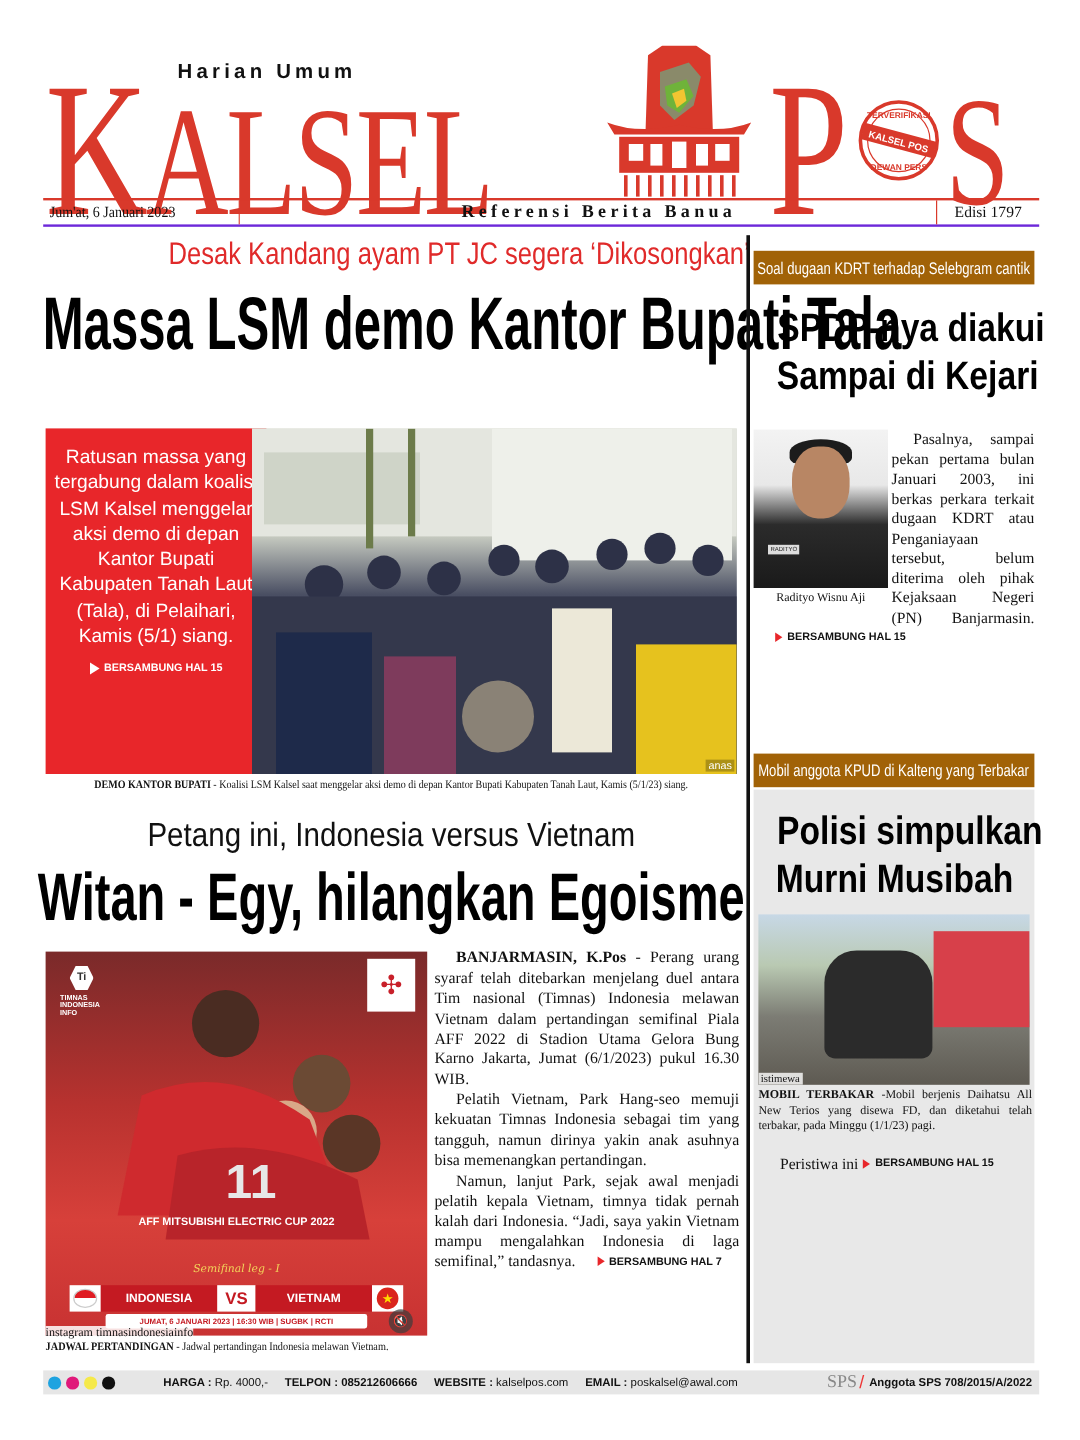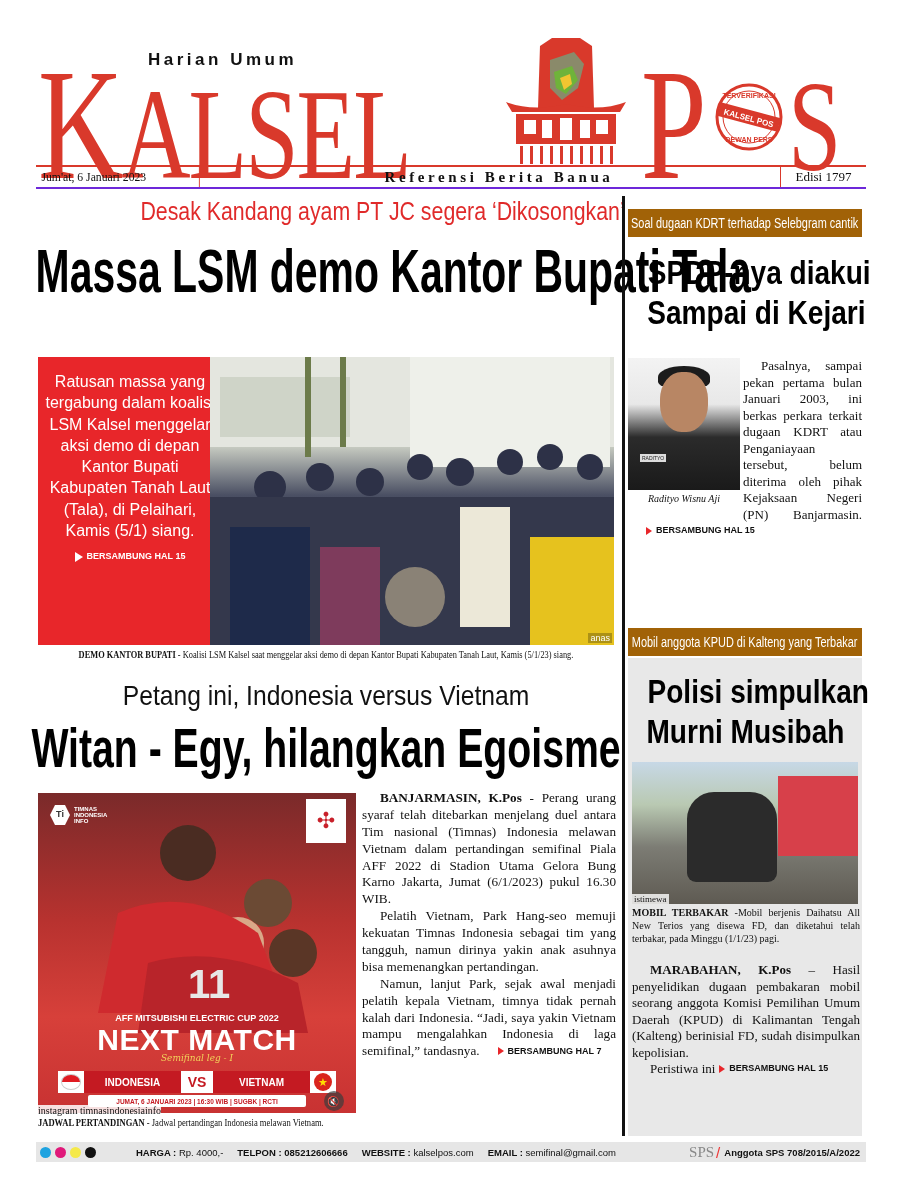--- a/index.html
+++ b/index.html
@@ -35,21 +35,21 @@
   .photo1 { position: absolute; left: 210px; top: 357px; width: 404px; height: 288px; overflow: hidden; background: linear-gradient(180deg,#dcdfd6 0%,#cfd3c7 30%,#4a4f63 48%,#2c3046 70%,#3a3d4e 100%); }
   .photo-credit { position: absolute; right: 2px; bottom: 2px; font-family: "Liberation Sans", sans-serif; font-size: 9px; color: #fff; background: rgba(0,0,0,0.25); padding: 0 2px; }
   .caption1 { position: absolute; left: 36px; top: 650px; width: 580px; text-align: center; font-size: 9.5px; white-space: nowrap; transform: scaleX(0.88); transform-origin: center; }
   .caption1 b, .caption-bold { font-weight: bold; }
 
   
   .kicker2 { position: absolute; left: 36px; top: 680px; width: 580px; text-align: center; font-family: "Liberation Sans", sans-serif; font-size: 28px; color: #111; transform: scaleX(0.88); transform-origin: center; white-space: nowrap; }
   .headline2 { position: absolute; left: -114px; top: 714px; width: 880px; text-align: center; font-family: "Liberation Sans", sans-serif; font-weight: bold; font-size: 56px; line-height: 1.2; color: #000; transform: scaleX(0.7); transform-origin: center; white-space: nowrap; }
 
   .photo2 { position: absolute; left: 38px; top: 793px; width: 318px; height: 320px; overflow: hidden; background: linear-gradient(180deg,#7a2a2a 0%,#b8322f 40%,#d7403a 70%,#c83232 100%); }
-  .p2-logo { position: absolute; left: 12px; top: 12px; display: flex; align-items: center; gap: 4px; color: #fff; font-family: "Liberation Sans", sans-serif; font-size: 6px; font-weight: bold; line-height: 1.05; }
+  .p2-logo { position: absolute; left: 12px; top: 12px; display: flex; align-items: center; gap: 4px; color: #fff; font-family: "Liberation Sans", sans-serif; font-size: 6px; font-weight: bold; line-height: 1.05; flex-direction: column; }
   .p2-logo .hex { width: 20px; height: 20px; background: #fff; color: #333; font-size: 9px; display: flex; align-items: center; justify-content: center; clip-path: polygon(25% 0,75% 0,100% 50%,75% 100%,25% 100%,0 50%); }
   .p2-aff { position: absolute; right: 10px; top: 6px; width: 40px; height: 44px; background: #fff; display: flex; align-items: center; justify-content: center; color: #c8202a; font-size: 22px; }
   .p2-sub { position: absolute; left: 0; width: 100%; top: 220px; text-align: center; color: #fff; font-family: "Liberation Sans", sans-serif; font-weight: bold; font-size: 9px; }
   .p2-title { position: absolute; left: 0; width: 100%; top: 230px; text-align: center; color: #fff; font-family: "Liberation Sans", sans-serif; font-weight: bold; font-size: 30px; letter-spacing: 0.5px; }
   .p2-leg { position: absolute; left: 0; width: 100%; top: 260px; text-align: center; color: #f2d35a; font-family: "DejaVu Serif", serif; font-style: italic; font-size: 9px; }
   .p2-vs { position: absolute; left: 20px; right: 20px; top: 278px; height: 22px; display: flex; align-items: stretch; }
   .p2-vs .flag { width: 26px; background: #fff; display: flex; align-items: center; justify-content: center; }
   .flag-id { width: 20px; height: 16px; border-radius: 50%; background: linear-gradient(#e01b22 50%, #fff 50%); border: 1px solid #ccc; }
   .flag-vn { width: 18px; height: 18px; border-radius: 50%; background: #da251d; color: #ffdd00; font-size: 11px; display: flex; align-items: center; justify-content: center; }
   .p2-vs .team { flex: 1; background: #c41a22; color: #fff; font-family: "Liberation Sans", sans-serif; font-weight: bold; font-size: 10px; display: flex; align-items: center; justify-content: center; }
@@ -70,21 +70,21 @@
   .rb1 { top: 209px; }
   .rb2 { top: 628px; }
   .rhead { position: absolute; left: 628px; width: 234px; text-align: center; font-family: "Liberation Sans", sans-serif; font-weight: bold; font-size: 33px; line-height: 1.2; color: #000; white-space: nowrap; }
   .rhead span { display: inline-block; transform: scaleX(0.85); }
   .rh1 { top: 253px; text-align: center; }
 
   .photo3 { position: absolute; left: 628px; top: 358px; width: 112px; height: 132px; overflow: hidden; background: linear-gradient(180deg,#f3f3f3 0%,#e8e8e8 35%,#2b2b2b 60%,#1a1a1a 100%); }
   .photo3 .face { position: absolute; left: 32px; top: 14px; width: 48px; height: 60px; border-radius: 45%; background: #b88664; }
   .photo3 .hair { position: absolute; left: 30px; top: 8px; width: 52px; height: 22px; border-radius: 50% 50% 30% 30%; background: #1c1c1c; }
   .photo3 .name { position: absolute; left: 12px; top: 96px; background: #ddd; color: #222; font-family: "Liberation Sans", sans-serif; font-size: 5px; padding: 1px 2px; }
-  .photo3-caption { position: absolute; left: 628px; top: 493px; width: 112px; text-align: center; font-size: 10px; font-style: italic; }
+  .photo3-caption { position: absolute; left: 628px; top: 493px; width: 112px; text-align: center; font-size: 10px; }
 
   .article3 { position: absolute; left: 628px; top: 358px; width: 234px; font-size: 13px; line-height: 1.27; text-align: justify; }
   .float-spacer { float: left; width: 115px; height: 152px; }
   .article3 p { text-indent: 18px; }
   .article3 p.first { text-indent: 0; }
 
   .grey-box { position: absolute; left: 628px; top: 658px; width: 234px; height: 478px; background: #e8e8e8; }
   .rh2 { top: 672px; }
   .photo4 { position: absolute; left: 632px; top: 762px; width: 226px; height: 142px; overflow: hidden; background: linear-gradient(180deg,#c7d8e6 0%,#b9c9b2 30%,#7c7c74 60%,#5e5a52 100%); }
   .photo4 .wall { position: absolute; right: 0; top: 14px; width: 80px; height: 80px; background: #d7404a; }
@@ -207,21 +207,20 @@
     <path d="M80,120 Q150,90 220,140 L250,220 L60,220 Z" fill="#cf2a2e"></path>
     <path d="M110,170 Q180,150 260,190 L270,240 L100,240 Z" fill="#b8242a"></path>
     <text x="150" y="205" font-size="40" fill="#e7e7e7" font-family="Liberation Sans, sans-serif" font-weight="bold">11</text>
   </svg>
   <div class="p2-logo">
     <span class="hex">Ti</span>
     <span style="width:36px">TIMNAS INDONESIA INFO</span>
   </div>
   <div class="p2-aff">✣</div>
   <div class="p2-sub">AFF MITSUBISHI ELECTRIC CUP 2022</div>
-  <div class="p2-title">NEXT MATCH</div>
   <div class="p2-leg">Semifinal leg - I</div>
   <div class="p2-vs">
     <div class="flag">
         <span class="flag-id"></span>
       </div>
     <div class="team">INDONESIA</div>
     <div class="vs">VS</div>
     <div class="team">VIETNAM</div>
     <div class="flag">
         <span class="flag-vn">★</span>
@@ -272,36 +271,35 @@
   <span>Polisi simpulkan</span><br>
   <span>Murni Musibah</span>
 </div>
 <div class="photo4">
   <div class="wall"></div>
   <div class="car"></div>
   <span class="credit">istimewa</span>
 </div>
 <div class="caption4"><b>MOBIL TERBAKAR</b><span> -Mobil berjenis Daihatsu All New Terios yang disewa FD, dan diketahui telah terbakar, pada Minggu (1/1/23) pagi.</span></div>
 <div class="article4">
-  <p class="first"><b>MARABAHAN, K.Pos</b><span> – Hasil penyelidikan dugaan pembakaran mobil seorang anggota Komisi Pemilihan Umum Daerah (KPUD) di Kalimantan Tengah (Kalteng) berinisial FD, sudah disimpulkan kepolisian.</span></p>
   <p><span>Peristiwa ini</span><span class="cont-inline" style="margin-left:4px">
         <span class="tri-red"></span>
         <span>BERSAMBUNG HAL 15</span>
       </span></p>
 </div>
 
 <div class="footer">
   <div class="dots">
     <span class="dot" id="d0" style="background: rgb(31, 163, 224);"></span>
     <span class="dot" id="d1" style="background: rgb(224, 25, 122);"></span>
     <span class="dot" id="d2" style="background: rgb(245, 233, 74);"></span>
     <span class="dot" id="d3" style="background: rgb(17, 17, 17);"></span>
   </div>
   <div class="finfo">
     <span><b>HARGA :</b><span> Rp. 4000,-</span></span>
     <span><b>TELPON :</b><b> 085212606666</b></span>
     <span><b>WEBSITE :</b><span> kalselpos.com</span></span>
-    <span><b>EMAIL :</b><span> semifinal@gmail.com</span></span>
+    <span><b>EMAIL :</b><span> poskalsel@awal.com</span></span>
   </div>
   <span class="sps">SPS</span>
     <span class="sps-slash">/</span>
   <span class="member">Anggota SPS 708/2015/A/2022</span>
 </div>
 
 </body></html>

